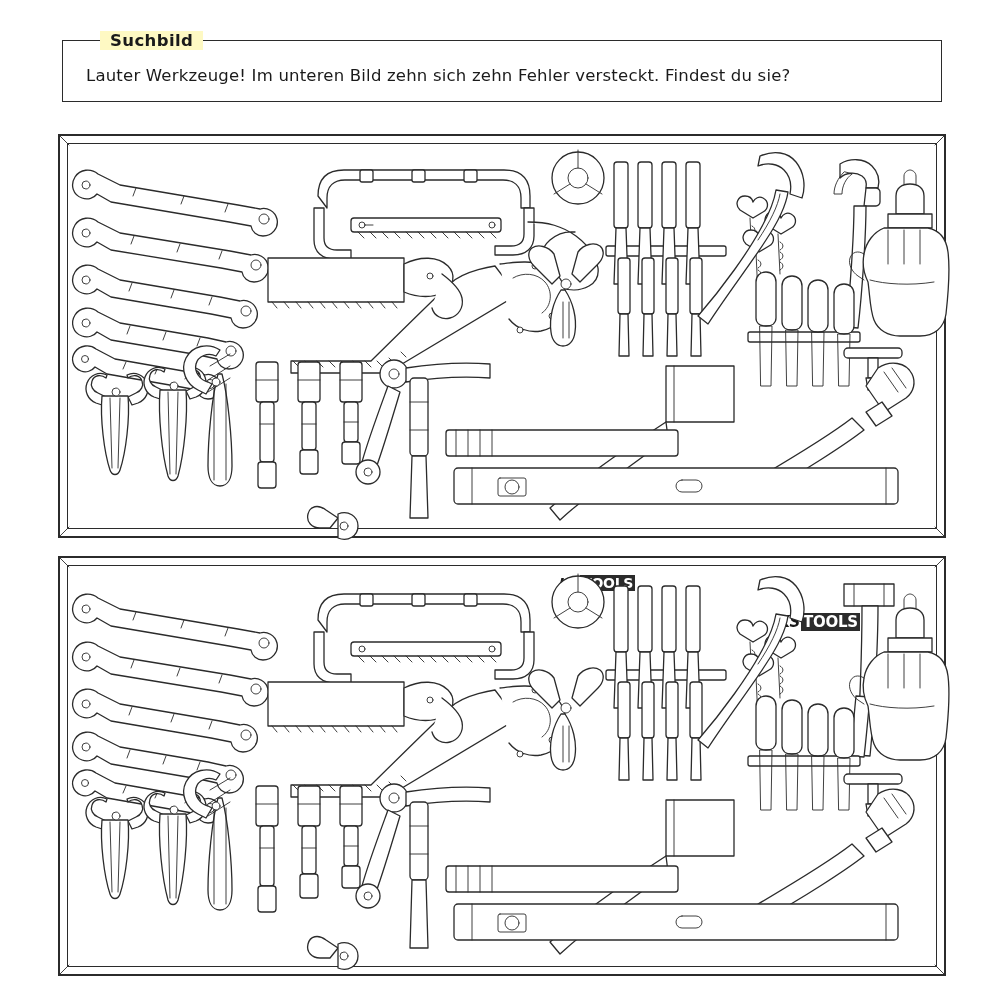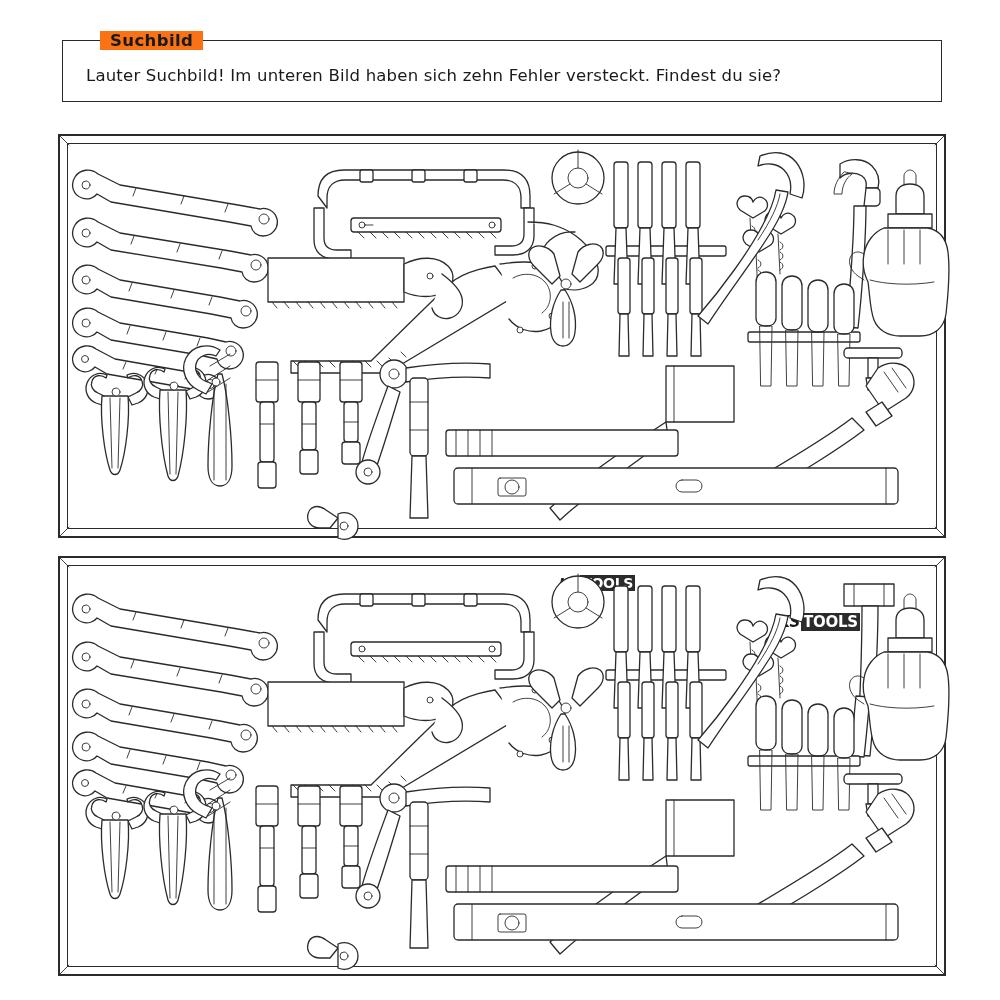--- a/index.html
+++ b/index.html
@@ -29,21 +29,21 @@
     top: 40px;
     width: 880px;
     height: 62px;
     border: 1.6px solid #2b2b2b;
     box-sizing: border-box;
   }
   .header-legend {
     position: absolute;
     left: 100px;
     top: 31px;
-    background: #f97316;
+    background: #fef9c3;
     padding: 0 10px;
     font-size: 16.5px;
     font-weight: bold;
     letter-spacing: 0.4px;
     color: #1a1a1a;
   }
   .header-text {
     position: absolute;
     left: 86px;
     top: 66px;
@@ -110,21 +110,21 @@
     padding: 0 2px;
   }
 </style>
 </head>
 <body>
 
 <div class="page">
 
   <div class="header-box"></div>
   <div class="header-legend">Suchbild</div>
-  <div class="header-text">Lauter Suchbild! Im unteren Bild haben sich zehn Fehler versteckt. Findest du sie?</div>
+  <div class="header-text">Lauter Werkzeuge! Im unteren Bild zehn sich zehn Fehler versteckt. Findest du sie?</div>
 
   <div class="panel panel-top">
     <div class="frame-outer"></div>
     <div class="frame-inner"></div>
     <svg viewBox="0 0 888 404" preserveAspectRatio="none">
 
       <g class="ln-thin">
         <path d="M2,2 L11,11 M886,2 L877,11 M2,402 L11,393 M886,402 L877,393"></path>
       </g>
 

